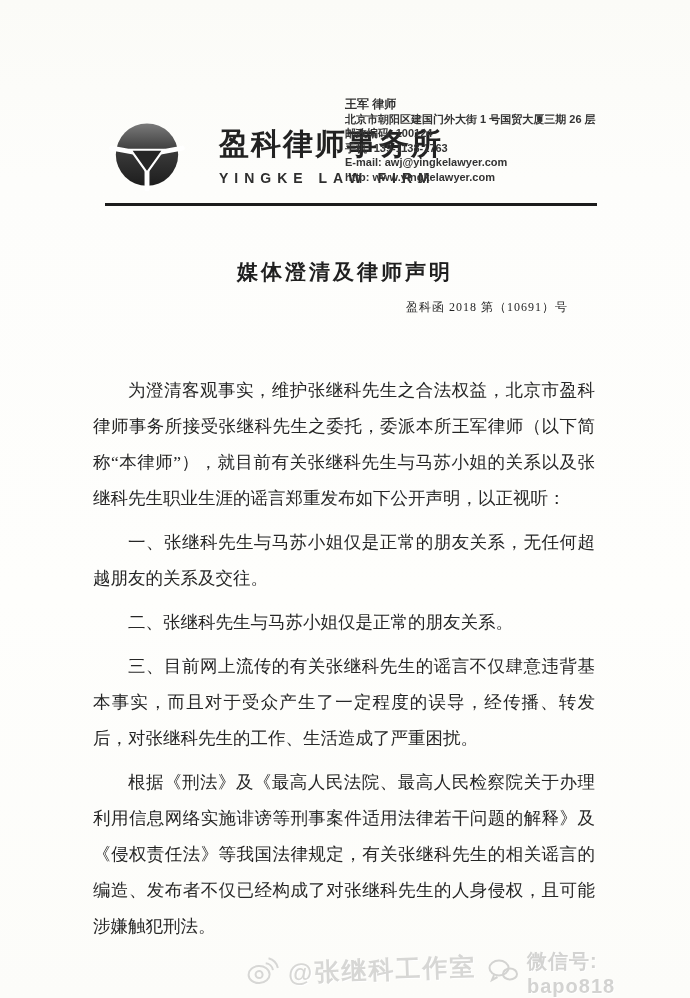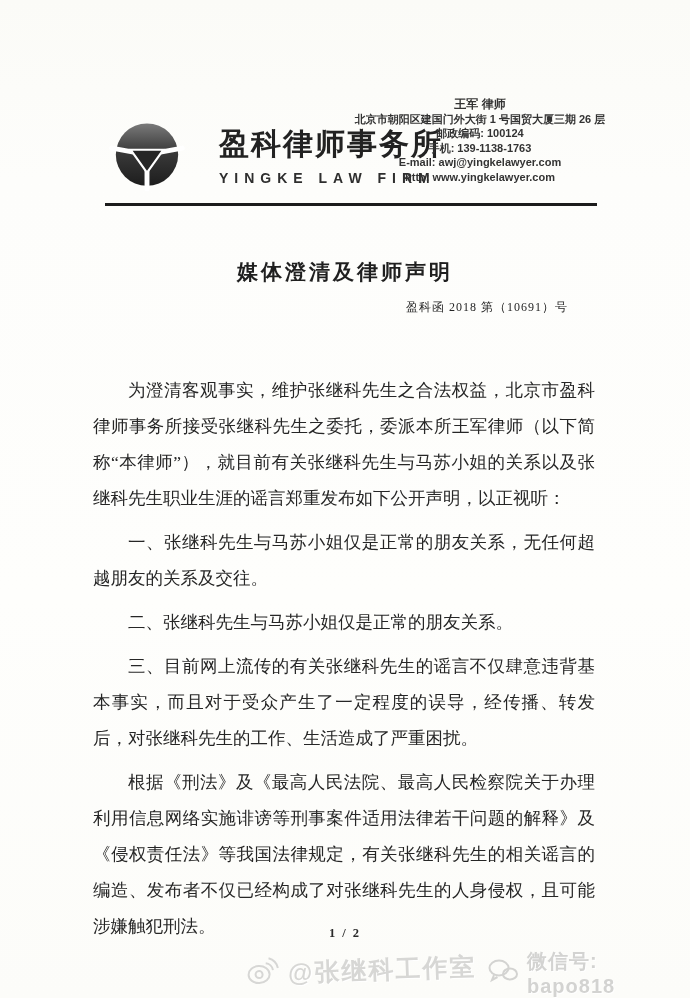--- a/index.html
+++ b/index.html
@@ -24,21 +24,21 @@
   .firm-en{
     font-family:"Liberation Sans", sans-serif;
     font-size:14px;font-weight:bold;letter-spacing:6px;color:#2e2e2e;
     margin-top:5px;white-space:nowrap;
   }
   .contact{
     position:absolute;left:345px;top:97px;width:270px;
     font-family:"Liberation Sans", sans-serif;
     font-size:11px;line-height:14.6px;color:#333;font-weight:600;
   }
-  .contact .c-line{margin:0;text-align:center;}
+  .contact .c-line{margin:0;}
   .contact .c-name{font-weight:bold;font-size:12px;}
   .rule{
     position:absolute;left:105px;top:203px;width:492px;height:3px;
     background:#1c1c1c;border:none;
   }
   
   .doc-title{
     position:absolute;left:0;right:0;top:258px;
     text-align:center;font-size:21px;font-weight:bold;letter-spacing:3px;color:#1f1f1f;
   }
@@ -123,21 +123,20 @@
   <div class="doc-ref">盈科函 2018 第（10691）号</div>
 
   <div class="doc-body">
     <p>为澄清客观事实，维护张继科先生之合法权益，北京市盈科律师事务所接受张继科先生之委托，委派本所王军律师（以下简称“本律师”），就目前有关张继科先生与马苏小姐的关系以及张继科先生职业生涯的谣言郑重发布如下公开声明，以正视听：</p>
     <p>一、张继科先生与马苏小姐仅是正常的朋友关系，无任何超越朋友的关系及交往。</p>
     <p>二、张继科先生与马苏小姐仅是正常的朋友关系。</p>
     <p>三、目前网上流传的有关张继科先生的谣言不仅肆意违背基本事实，而且对于受众产生了一定程度的误导，经传播、转发后，对张继科先生的工作、生活造成了严重困扰。</p>
     <p>根据《刑法》及《最高人民法院、最高人民检察院关于办理利用信息网络实施诽谤等刑事案件适用法律若干问题的解释》及《侵权责任法》等我国法律规定，有关张继科先生的相关谣言的编造、发布者不仅已经构成了对张继科先生的人身侵权，且可能涉嫌触犯刑法。</p>
   </div>
 
-  <div class="page-num">1 / 2</div>
 
   <div class="wm wm-weibo">
     <span>
       <svg width="34" height="30" viewBox="0 0 34 30" aria-hidden="true" fill="none" stroke="#d7d7d5" stroke-width="2">
         <ellipse cx="13" cy="19" rx="10.5" ry="8.5"></ellipse>
         <circle cx="13" cy="19" r="3.5"></circle>
         <path d="M20 8 a8 8 0 0 1 7 7"></path>
         <path d="M23 3 a13 13 0 0 1 9 10"></path>
       </svg>
     </span>

